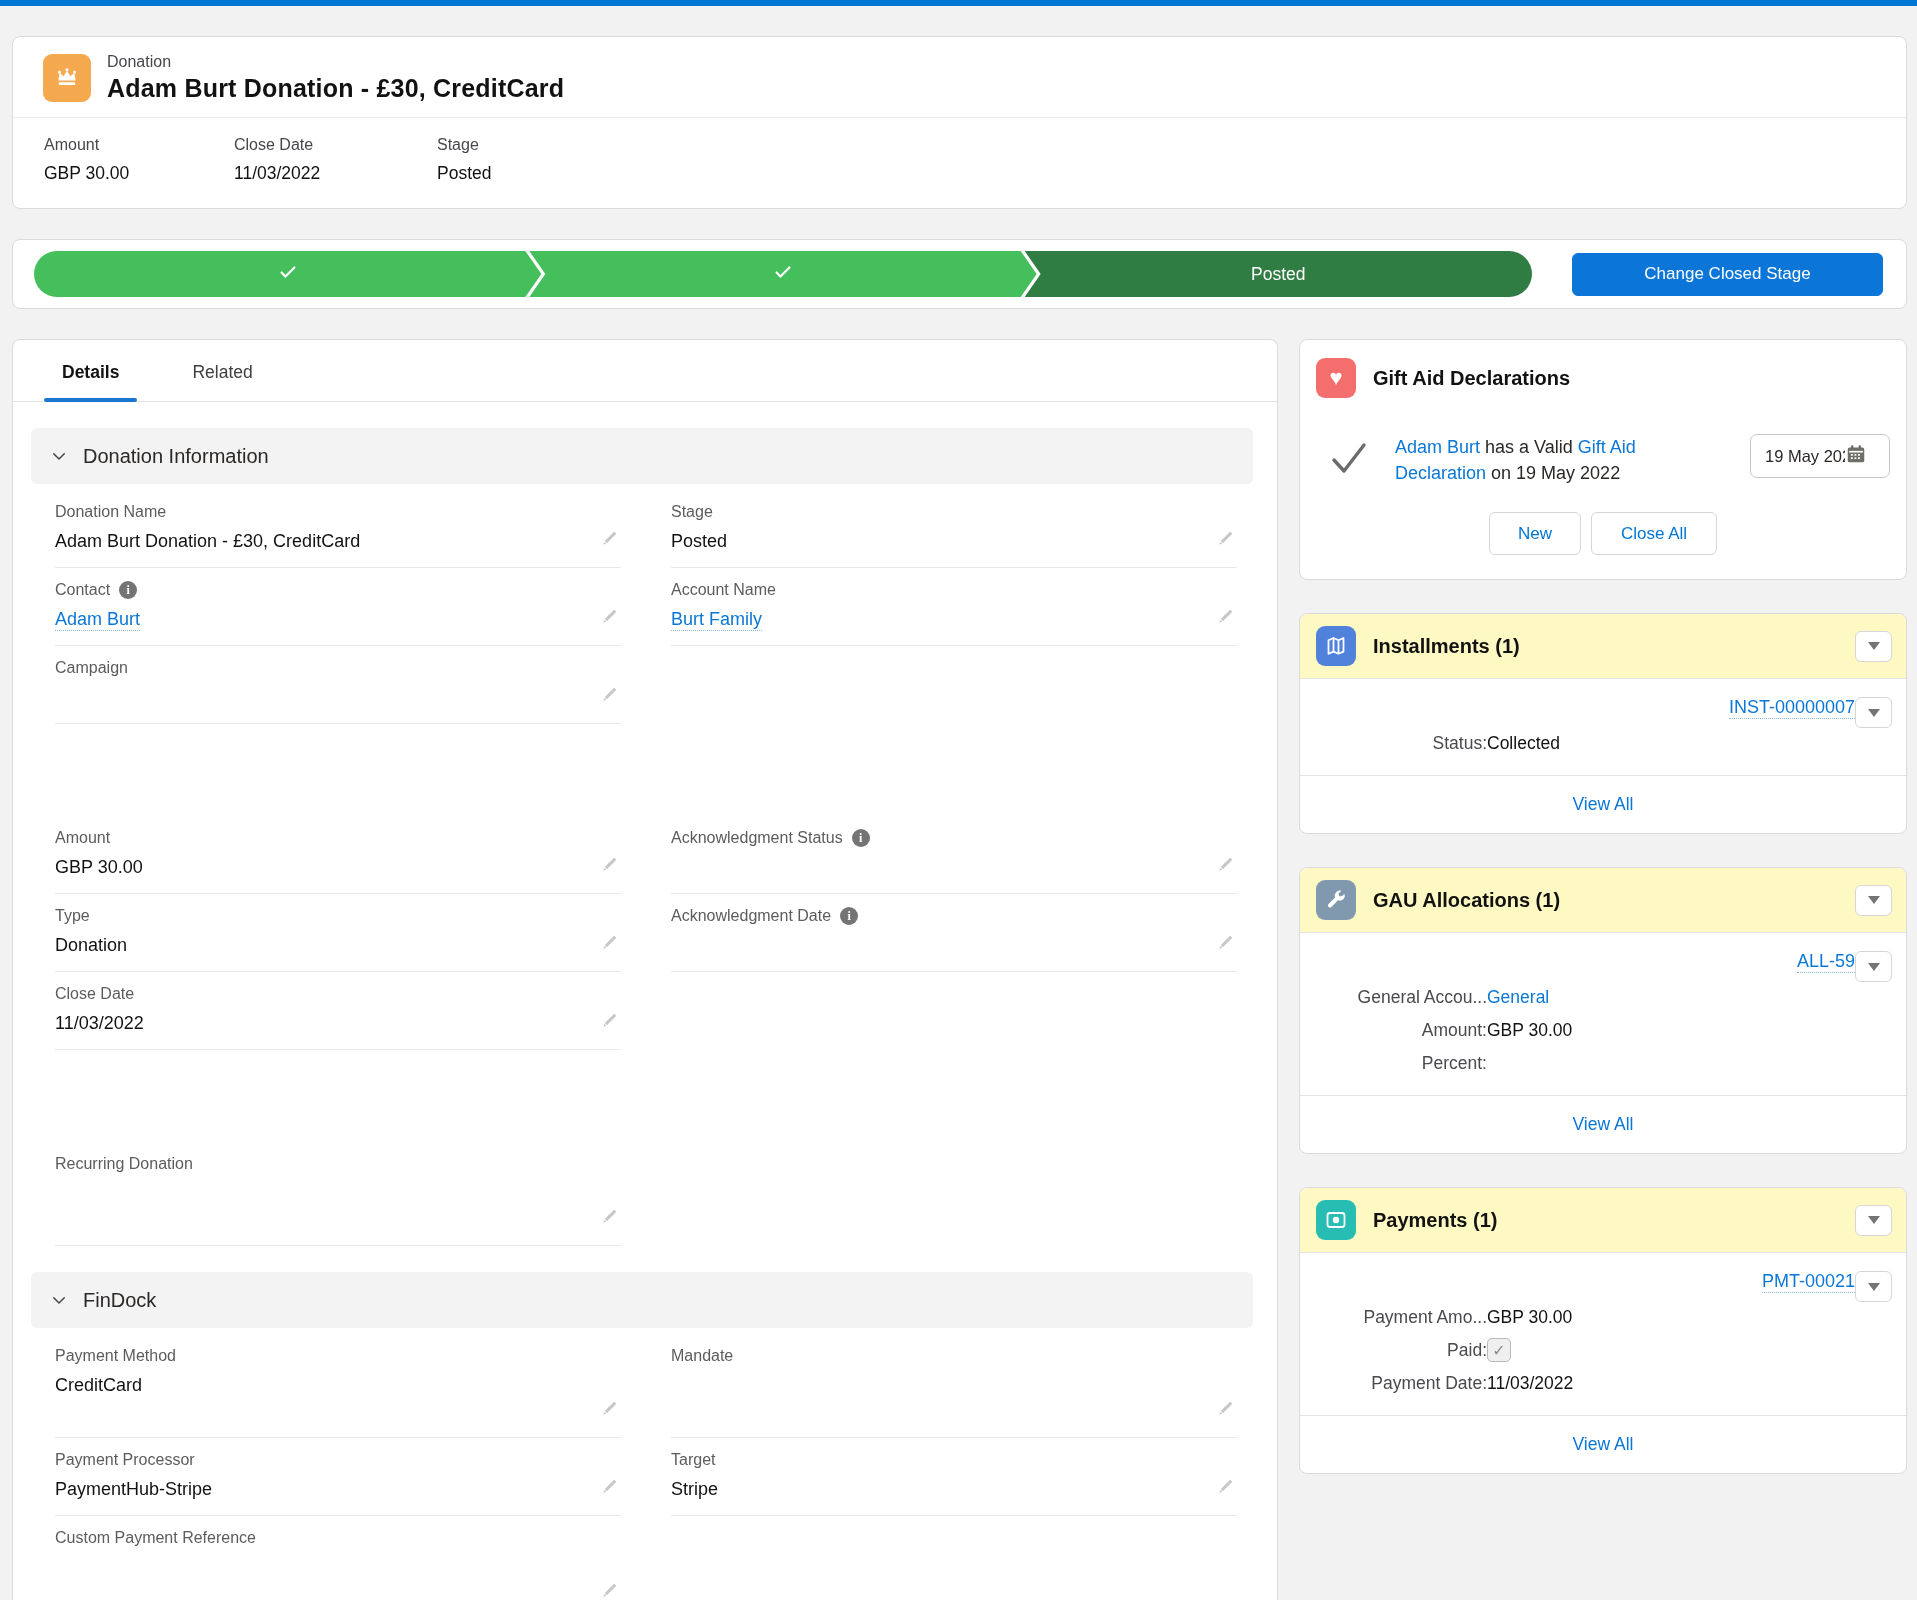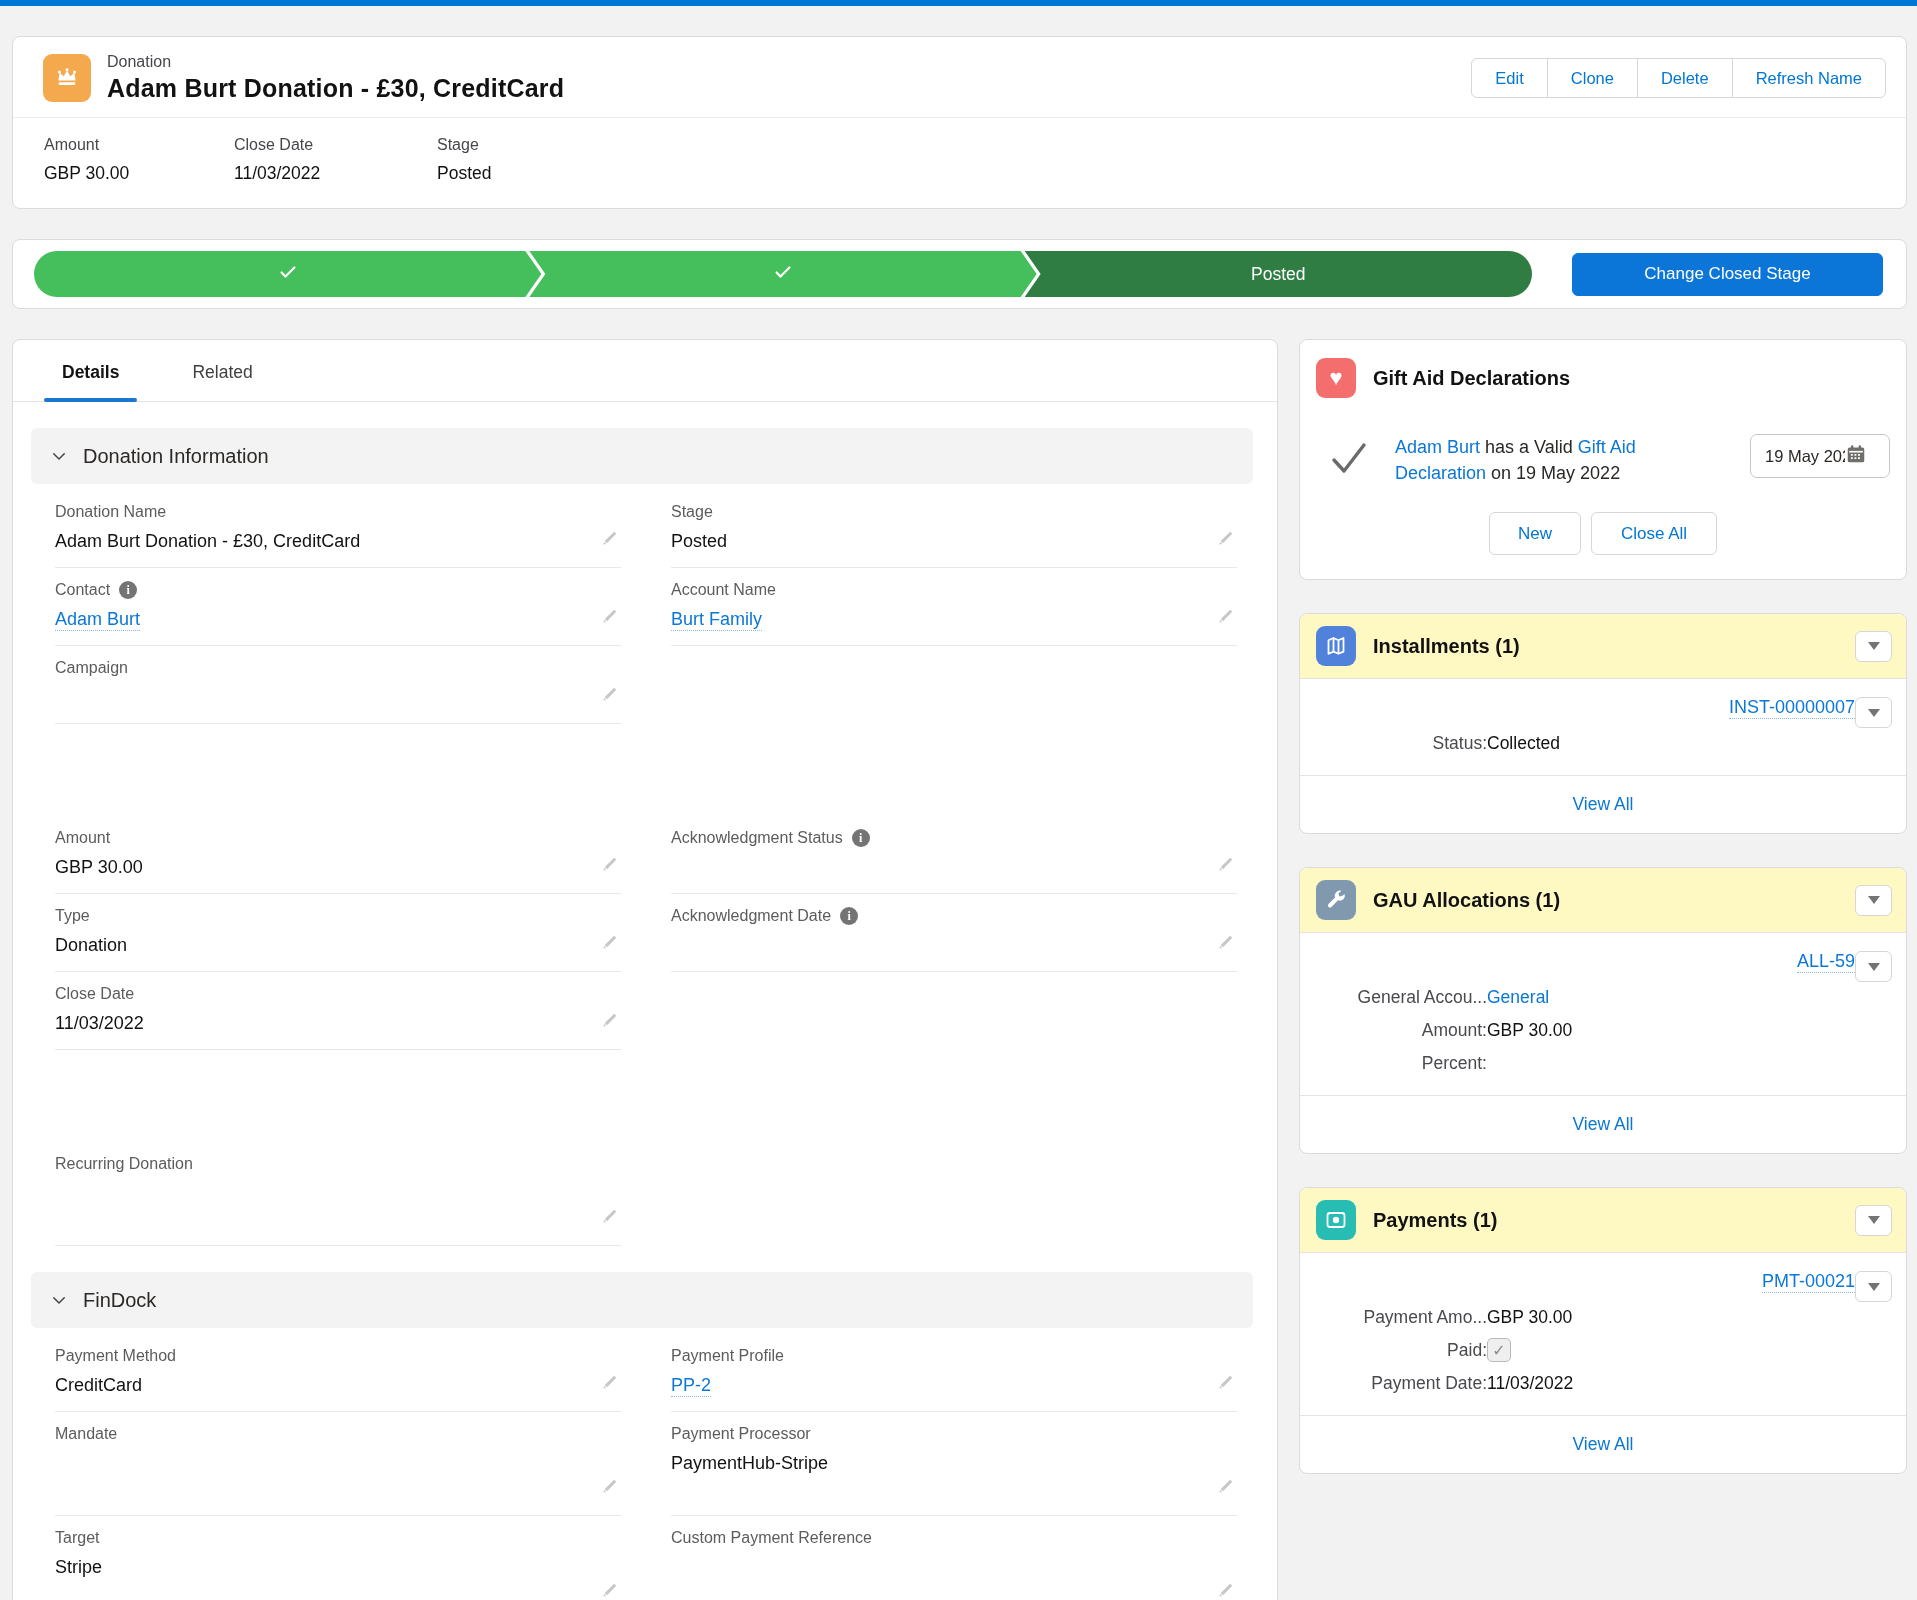--- a/index.html
+++ b/index.html
@@ -127,26 +127,20 @@
             <rect x="4.9" y="15.6" width="14.2" height="2.3" rx="1" fill="#fff"></rect>
             <circle cx="5.5" cy="6.8" r="1.3" fill="#fff"></circle>
             <circle cx="12" cy="5" r="1.3" fill="#fff"></circle>
             <circle cx="18.5" cy="6.8" r="1.3" fill="#fff"></circle>
           </svg>
       </div>
       <div class="titles">
         <div class="entity-label">Donation</div>
         <div class="record-title">Adam Burt Donation - £30, CreditCard</div>
       </div>
-      <div class="actions">
-        <button>Edit</button>
-        <button>Clone</button>
-        <button>Delete</button>
-        <button>Refresh Name</button>
-      </div>
     </div>
     <div class="header-divider"></div>
     <div class="key-fields">
       <div class="kf">
         <div class="kf-label">Amount</div>
         <div class="kf-value">GBP 30.00</div>
       </div>
       <div class="kf">
         <div class="kf-label">Close Date</div>
         <div class="kf-value">11/03/2022</div>
@@ -308,27 +302,20 @@
               <path d="M5 9l7 7 7-7" stroke="#45454a" stroke-width="2" stroke-linecap="round" stroke-linejoin="round"></path>
             </svg>
         </span>
         <span class="sec-title">FinDock</span>
       </div>
 
       <div class="fields">
         <div class="field">
           <div class="f-label">Payment Method</div>
           <div class="f-value">CreditCard</div>
-          <span class="pencil"><svg width="18" height="18" viewBox="0 0 20 20">
-                <path fill="#c9c7c5" d="M2.8 17.2l.6-3 2.4 2.4-3 .6zM6.6 15.8 4.2 13.4 14.6 3l2.4 2.4z"></path>
-              </svg></span>
-        </div>
-        <div class="field">
-          <div class="f-label">Payment Profile</div>
-          <div class="f-value"><a class="rec-link dotted">PP-2</a></div>
           <span class="pencil"><svg width="18" height="18" viewBox="0 0 20 20">
                 <path fill="#c9c7c5" d="M2.8 17.2l.6-3 2.4 2.4-3 .6zM6.6 15.8 4.2 13.4 14.6 3l2.4 2.4z"></path>
               </svg></span>
         </div>
 
         <div class="field tall">
           <div class="f-label">Mandate</div>
           <div class="f-value"></div>
           <span class="pencil"><svg width="18" height="18" viewBox="0 0 20 20">
                 <path fill="#c9c7c5" d="M2.8 17.2l.6-3 2.4 2.4-3 .6zM6.6 15.8 4.2 13.4 14.6 3l2.4 2.4z"></path>

